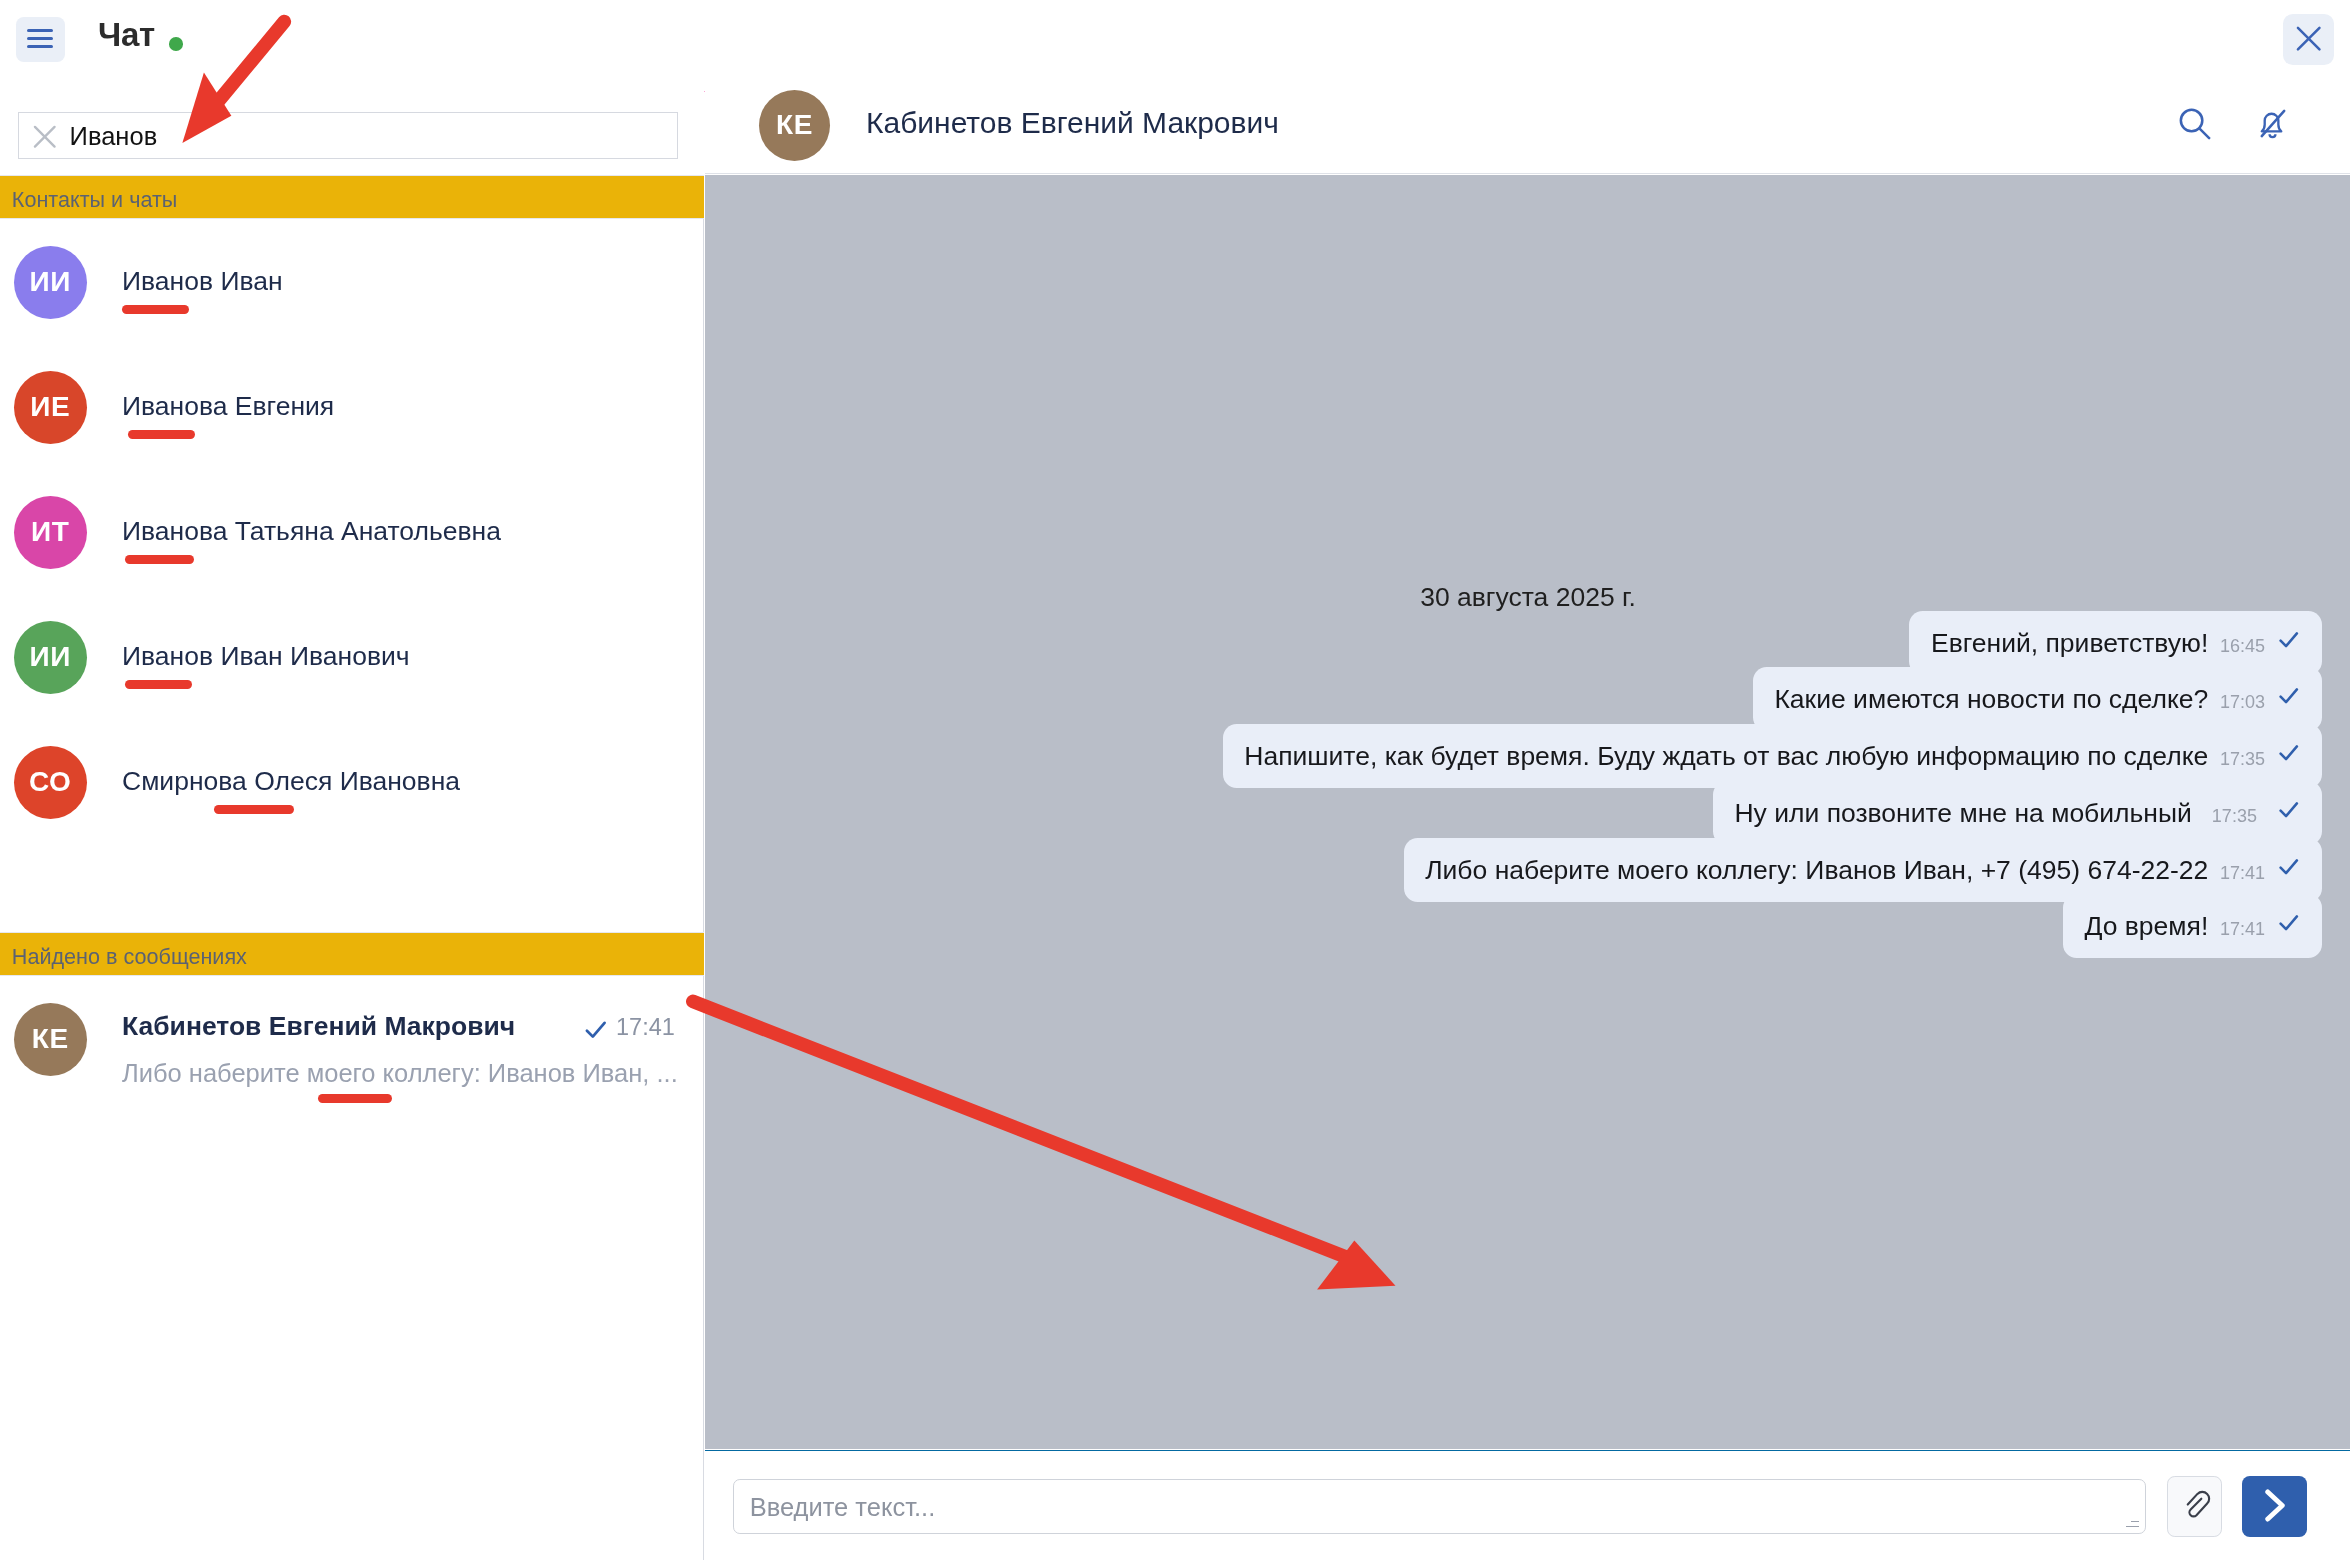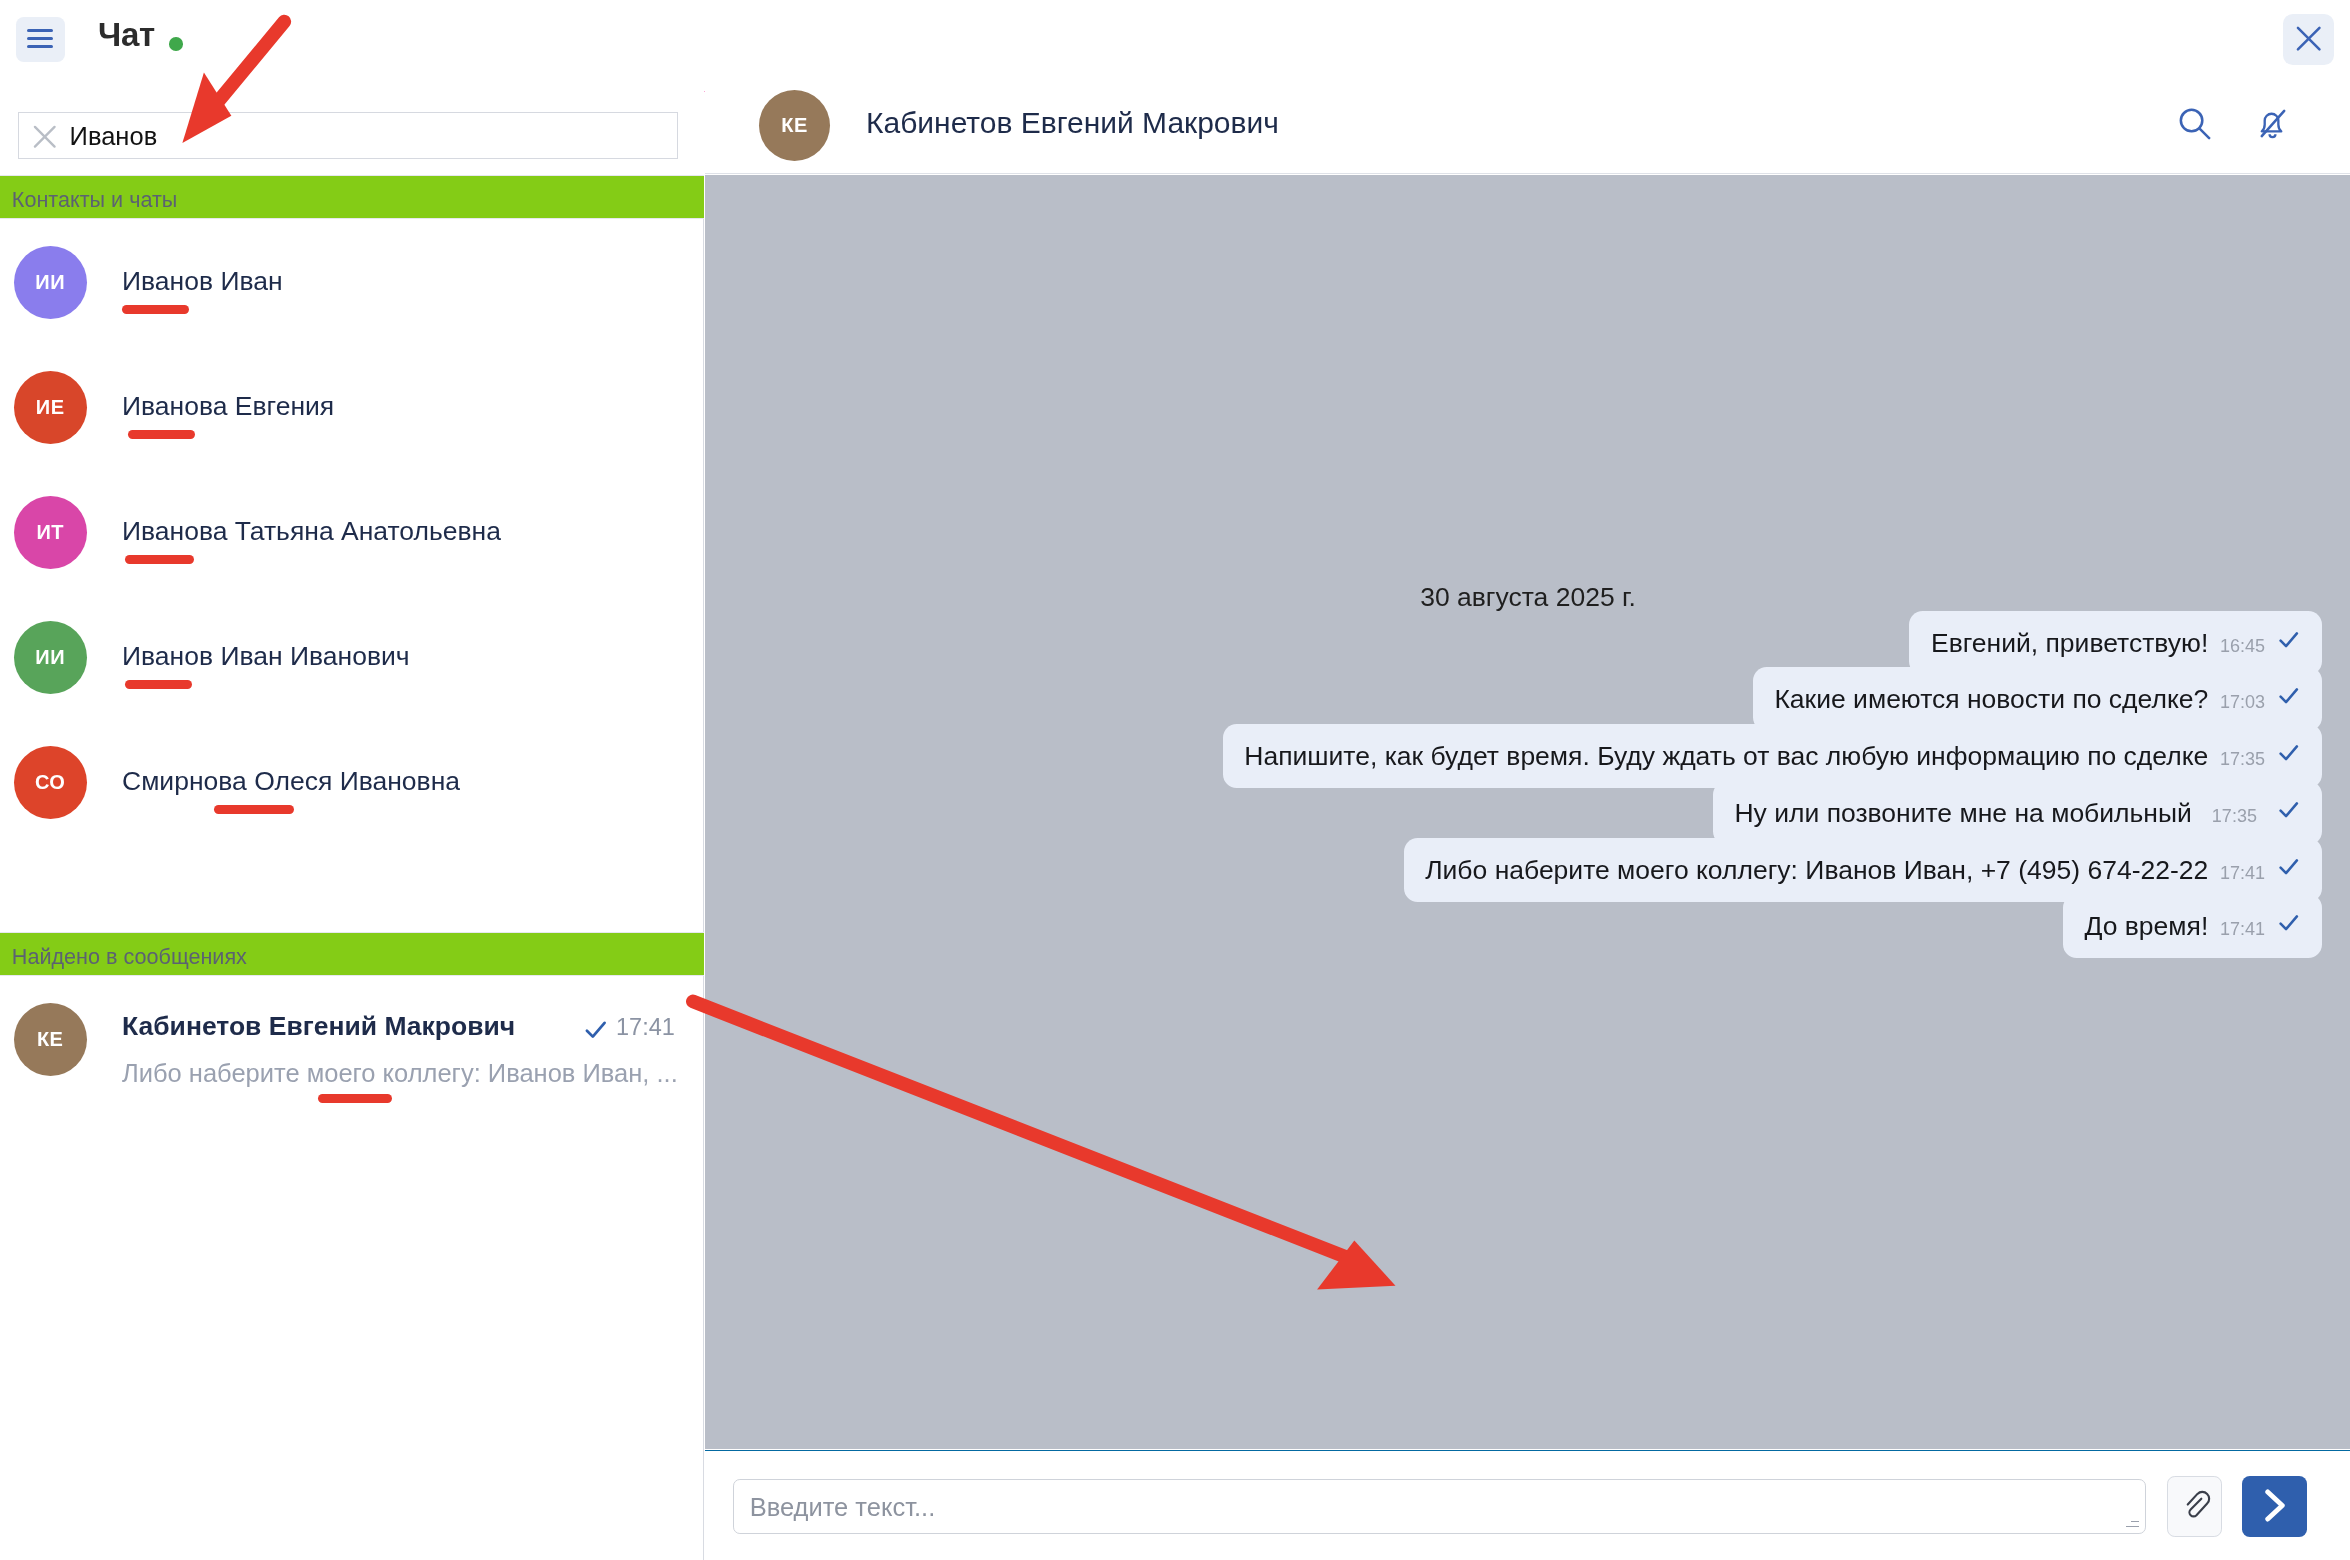--- a/index.html
+++ b/index.html
@@ -52,35 +52,35 @@
   }
   .search-clear {
     position:absolute; left:13.7px; top:10.8px; width:25.5px; height:25.5px; cursor:pointer;
   }
   .search-text {
     position:absolute; left:51px; top:9.8px;
     font-size:25.5px; color:#121212; line-height:27.4px;
   }
   .section-head {
     position:absolute; left:0; width:704px; height:44px;
-    background:#84cc16; border-top:1px solid #e6e8ee; border-bottom:1px solid #e6e8ee;
+    background:#eab308; border-top:1px solid #e6e8ee; border-bottom:1px solid #e6e8ee;
   }
   .section-head span {
     position:absolute; left:11.8px; top:10.8px; font-size:21.6px; color:#5b6272; font-weight:400;
   }
   #sec-contacts { top:98px; }
   #sec-messages { top:855px; }
 
   .contact-list { position:absolute; left:0; top:142px; width:704px; }
   .contact-row {
     position:relative; width:704px; height:125px; cursor:pointer;
   }
   .avatar {
     position:absolute; left:13.7px; top:26.5px; width:73px; height:73px; border-radius:50%;
-    color:#fff; font-size:20px; font-weight:700; letter-spacing:0.5px;
+    color:#fff; font-size:28px; font-weight:700; letter-spacing:0.5px;
     display:flex; align-items:center; justify-content:center;
   }
   .contact-name {
     position:absolute; left:122px; top:47px;
     font-size:26.5px; color:#1e2b4a; white-space:nowrap;
   }
   .hl {
     position:absolute; height:8.8px; background:#e8392c; border-radius:4.9px;
   }
 

